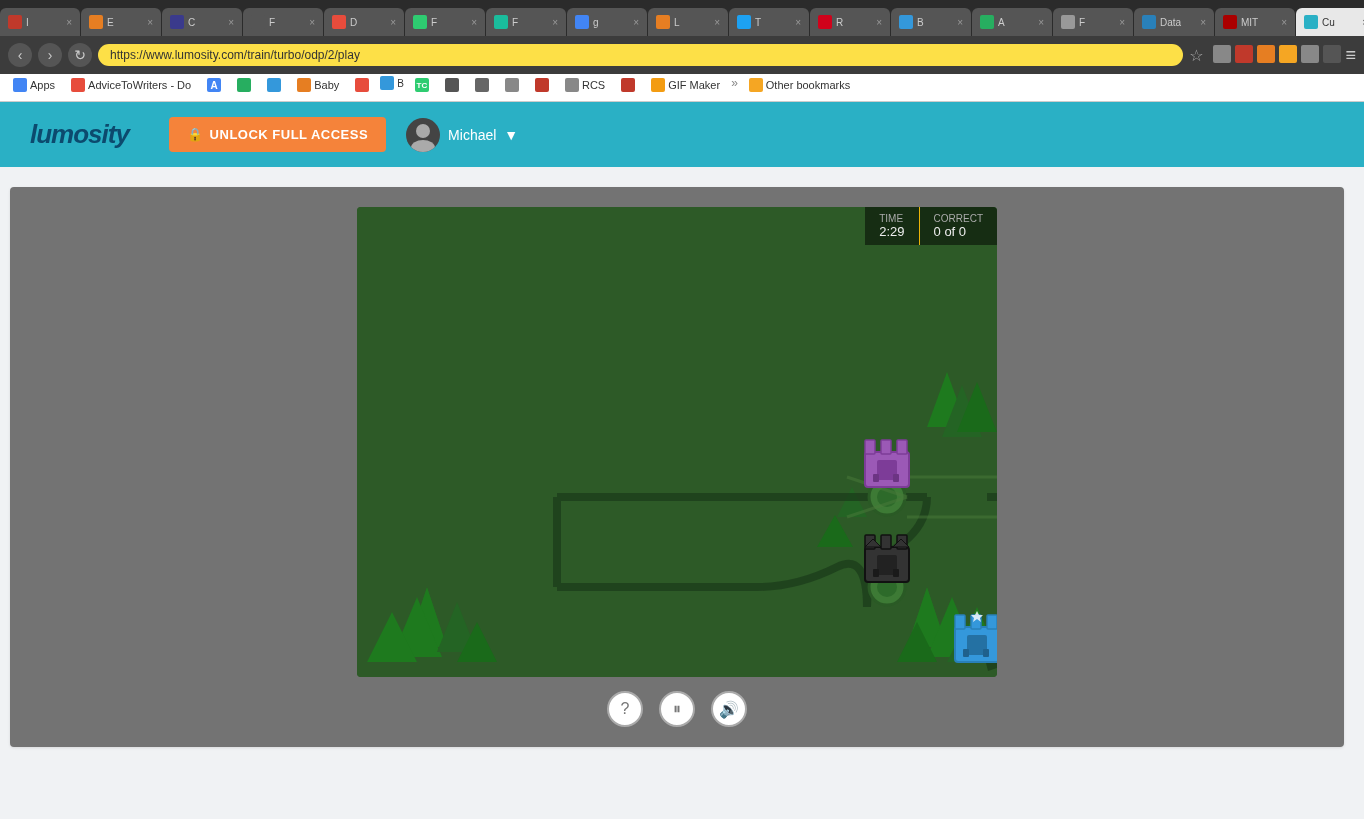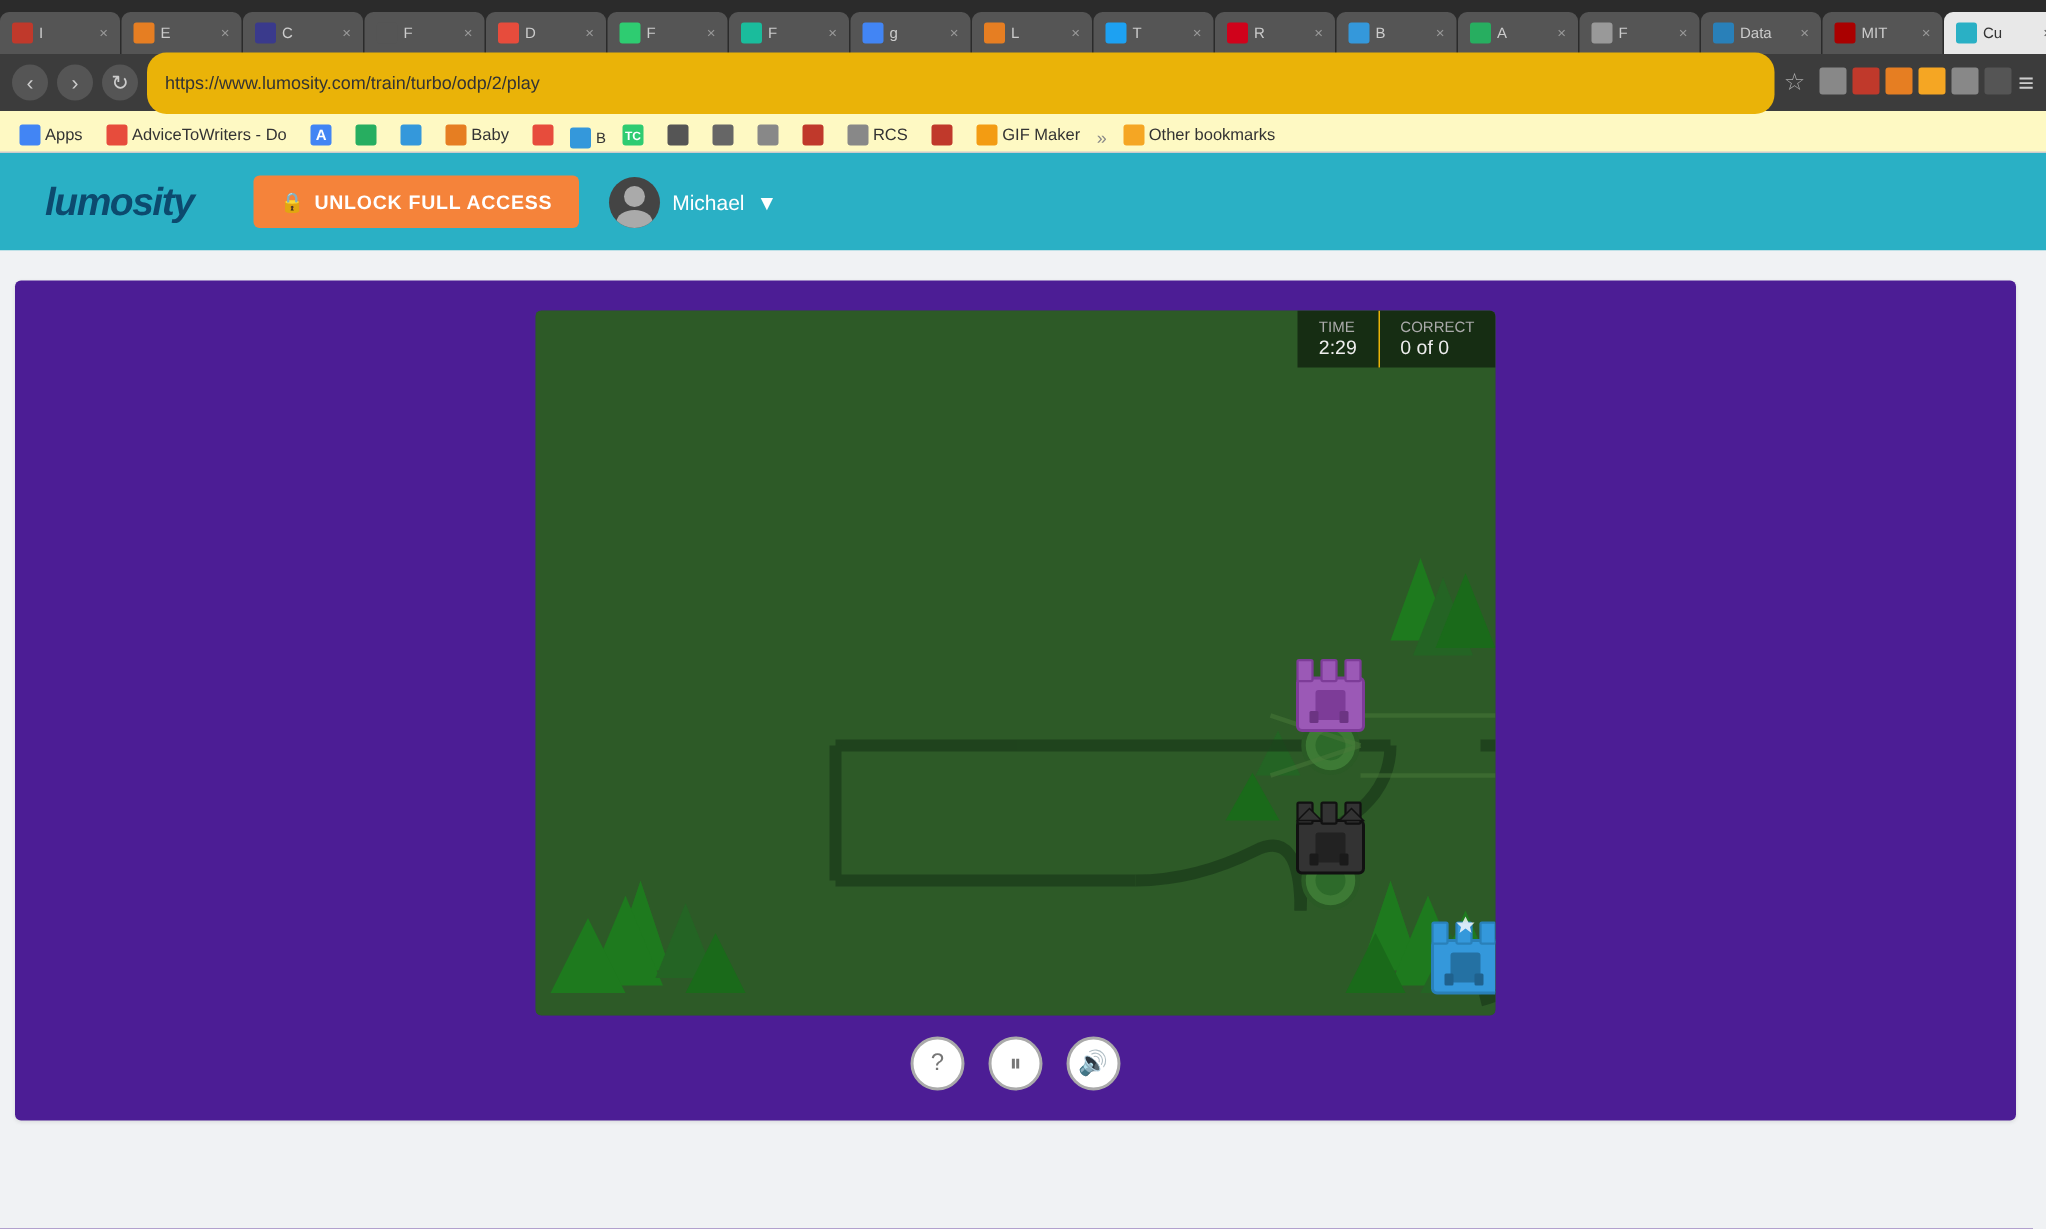--- a/index.html
+++ b/index.html
@@ -9,24 +9,24 @@
     .browser-chrome { background: #3a3a3a; width: 100%; }
     .tab-bar { display: flex; align-items: flex-end; padding: 6px 0 0 0; background: #2b2b2b; overflow: hidden; height: 36px; }
     .tab { display: flex; align-items: center; height: 28px; padding: 0 8px; background: #555; border-radius: 6px 6px 0 0; font-size: 11px; color: #ccc; min-width: 80px; max-width: 110px; margin-right: 1px; white-space: nowrap; overflow: hidden; }
     .tab.active { background: #e8e8e8; color: #333; }
     .tab .tab-favicon { width: 14px; height: 14px; border-radius: 2px; margin-right: 4px; flex-shrink: 0; }
     .tab .tab-close { margin-left: auto; font-size: 10px; color: #999; padding-left: 4px; }
     .tab.active .tab-close { color: #555; }
 
     .address-bar-row { display: flex; align-items: center; background: #3c3c3c; padding: 4px 8px; gap: 6px; height: 38px; }
     .nav-btn { width: 24px; height: 24px; border-radius: 50%; background: #555; border: none; color: #ccc; font-size: 14px; cursor: pointer; display: flex; align-items: center; justify-content: center; flex-shrink: 0; }
-    .address-input { flex: 1; height: 41px; border-radius: 13px; background: #eab308; border: none; padding: 0 12px; font-size: 12px; color: #333; }
+    .address-input { flex: 1; height: 22px; border-radius: 13px; background: #fde047; border: none; padding: 0 12px; font-size: 12px; color: #333; }
     .star-btn { color: #aaa; font-size: 16px; cursor: pointer; }
 
-    .bookmarks-bar { background: #fef9c3; border-bottom: 1px solid #ccc; padding: 2px 8px; display: flex; align-items: flex-end; gap: 6px; height: 28px; font-size: 11px; color: #333; overflow: hidden; white-space: nowrap; }
+    .bookmarks-bar { background: #ffffff; border-bottom: 1px solid #ccc; padding: 2px 8px; display: flex; align-items: flex-start; gap: 6px; height: 28px; font-size: 11px; color: #333; overflow: hidden; white-space: nowrap; }
     .bookmark-item { display: flex; align-items: center; gap: 3px; padding: 2px 5px; border-radius: 3px; cursor: pointer; flex-shrink: 0; }
     .bm-icon { width: 14px; height: 14px; border-radius: 2px; background: #888; flex-shrink: 0; }
 
     
     .lumosity-header { background: #2ab0c5; display: flex; align-items: center; padding: 0 30px; height: 65px; }
     .lumosity-logo { color: #0c4a6e; font-size: 26px; font-weight: bold; letter-spacing: -1px; margin-right: 40px; font-style: italic; }
     .lumosity-nav { display: flex; gap: 30px; flex: 1; }
     .lumosity-nav a { color: white; text-decoration: none; font-size: 13px; font-weight: bold; letter-spacing: 1px; text-transform: uppercase; }
     .unlock-btn { background: #f5833a; color: white; border: none; padding: 10px 18px; border-radius: 4px; font-size: 13px; font-weight: bold; cursor: pointer; display: flex; align-items: center; gap: 6px; letter-spacing: 0.5px; }
     .user-menu { display: flex; align-items: center; gap: 8px; color: white; font-size: 14px; margin-left: 20px; cursor: pointer; }
@@ -39,21 +39,21 @@
     .sidebar-title { font-size: 16px; color: #555; margin-bottom: 15px; padding-bottom: 10px; border-bottom: 1px solid #ccc; }
     .sidebar-item { display: flex; align-items: center; gap: 12px; padding: 10px 5px; cursor: pointer; }
     .sidebar-num { width: 32px; height: 32px; border-radius: 50%; display: flex; align-items: center; justify-content: center; font-size: 14px; font-weight: bold; flex-shrink: 0; }
     .sidebar-num.active { background: #f5a623; color: white; }
     .sidebar-num.pending { background: #ccc; color: white; }
     .sidebar-label { font-size: 16px; color: #444; }
     .play-arrow { color: #555; font-size: 12px; }
 
     
     .main-content { flex: 1; padding: 0 20px 20px 10px; }
-    .game-card { background: #4c1d95; border-radius: 4px; padding: 20px; box-shadow: 0 1px 3px rgba(0,0,0,0.1); }
+    .game-card { background: #737373; border-radius: 4px; padding: 20px; box-shadow: 0 1px 3px rgba(0,0,0,0.1); }
     .game-area { background: #2d5a27; border-radius: 4px; overflow: hidden; position: relative; width: 640px; height: 470px; margin: 0 auto; }
 
     
     .game-hud { position: absolute; top: 0; right: 0; display: flex; background: rgba(0,0,0,0.5); }
     .hud-section { padding: 6px 14px; font-size: 13px; color: #eee; }
     .hud-label { font-size: 10px; text-transform: uppercase; color: #aaa; display: block; }
     .hud-section + .hud-section { border-left: 1px solid #eab308; }
 
     
     .game-svg { width: 100%; height: 100%; }

